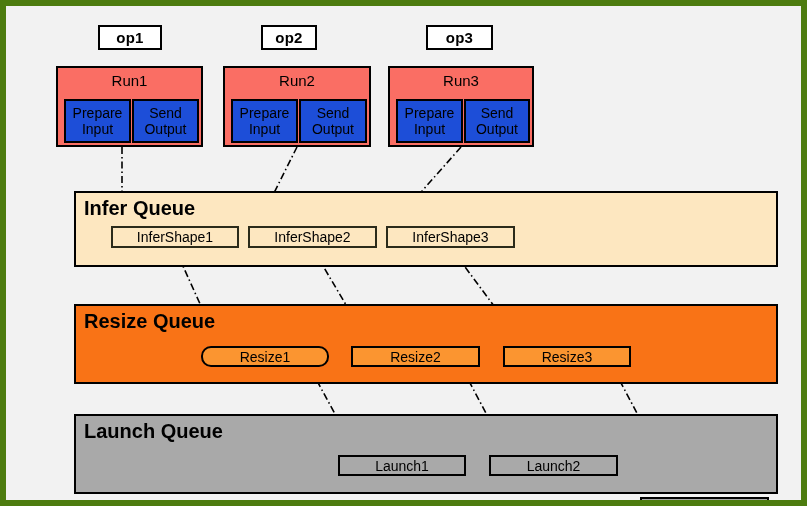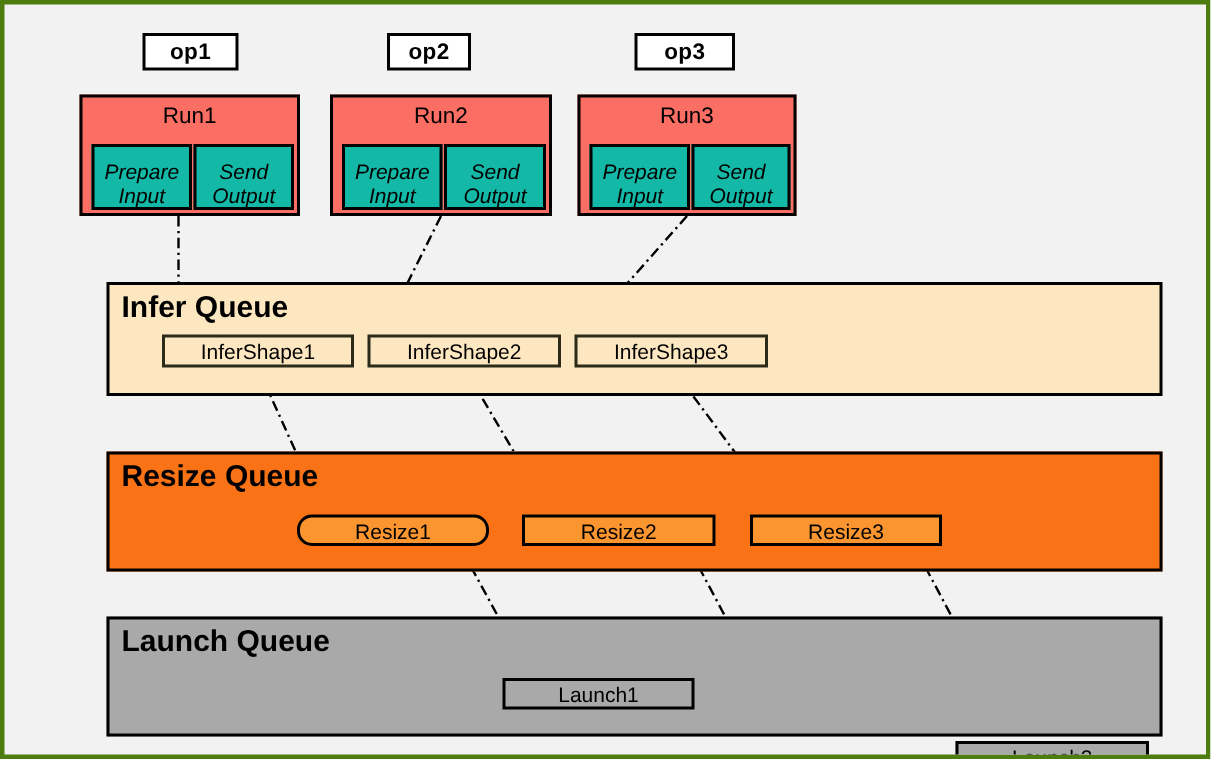--- a/index.html
+++ b/index.html
@@ -5,21 +5,21 @@
   html, body {
     margin: 0;
     padding: 0;
     background: #ffffff;
   }
   #canvas {
     position: relative;
     width: 807px;
     height: 506px;
     background: #f2f2f2;
-    border: 3px solid #4d7c0f;
+    border: 6px solid #4d7c0f;
     box-sizing: border-box;
     font-family: "Liberation Sans", sans-serif;
     overflow: hidden;
   }
   #svg-layer {
     position: absolute;
     left: 0;
     top: 0;
     width: 807px;
     height: 506px;
@@ -53,30 +53,29 @@
     position: absolute;
     left: 0;
     right: 0;
     top: 4px;
     text-align: center;
     font-size: 15px;
     color: #000000;
   }
   .sub-box {
     position: absolute;
-    background: #14b8a6;
+    background: #1d4ed8;
     border: 2px solid #000000;
     box-sizing: border-box;
     display: flex;
-    align-items: flex-end;
+    align-items: center;
     justify-content: center;
     font-size: 14px;
     line-height: 16px;
     color: #000000;
-    font-style: italic;
   }
   .sub-box span { display: block; }
   
   .queue {
     position: absolute;
     box-sizing: border-box;
     border: 2px solid #000000;
   }
   .queue-title {
     position: absolute;
@@ -213,18 +212,21 @@
     <div class="chip chip-resize" style="left:427px; top:40px; width:128px; height:21px;">
       <span>Resize3</span>
     </div>
   </div>
 
   <div class="queue queue-launch" style="left:68px; top:408px; width:704px; height:80px;">
     <div class="queue-title">Launch Queue</div>
     <div class="chip chip-launch" style="left:262px; top:39px; width:128px; height:21px;">
       <span>Launch1</span>
     </div>
+    <div class="chip chip-launch" style="left:413px; top:39px; width:129px; height:21px;">
+      <span>Launch2</span>
+    </div>
     <div class="chip chip-launch" style="left:564px; top:39px; width:129px; height:21px;margin-top:42px;">
       <span>Launch3</span>
     </div>
   </div>
 
 </div>
 
 </body></html>

